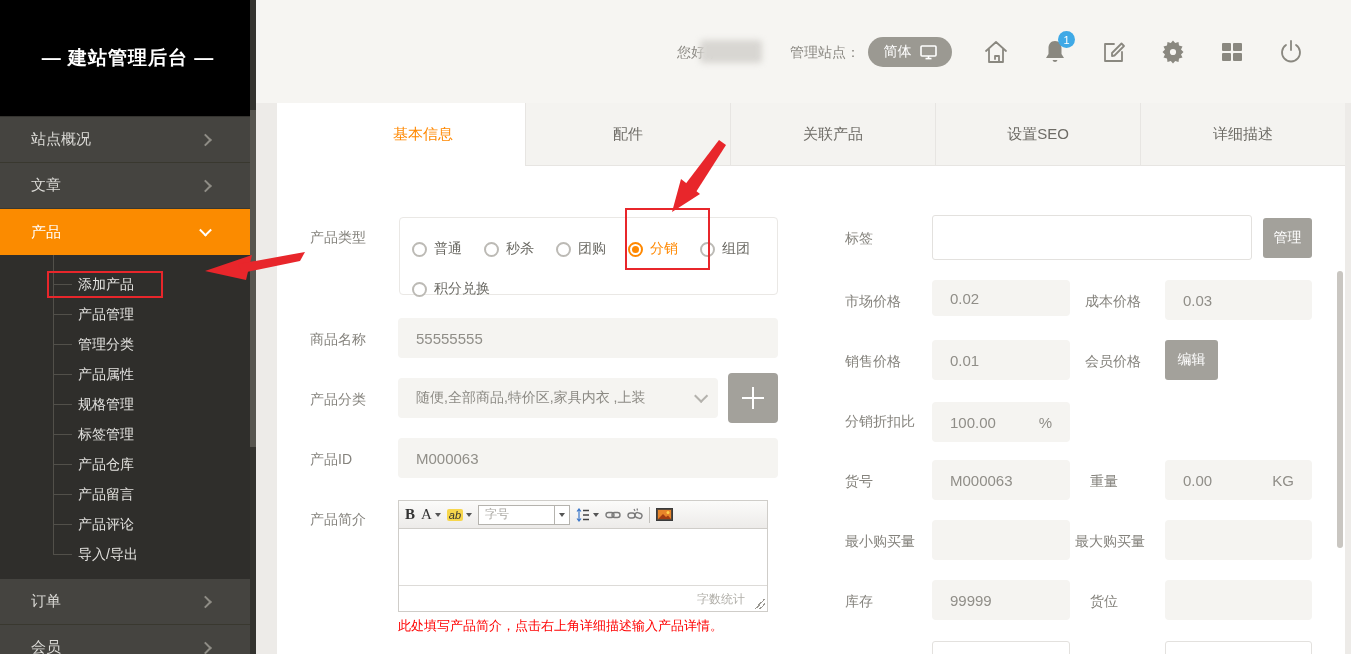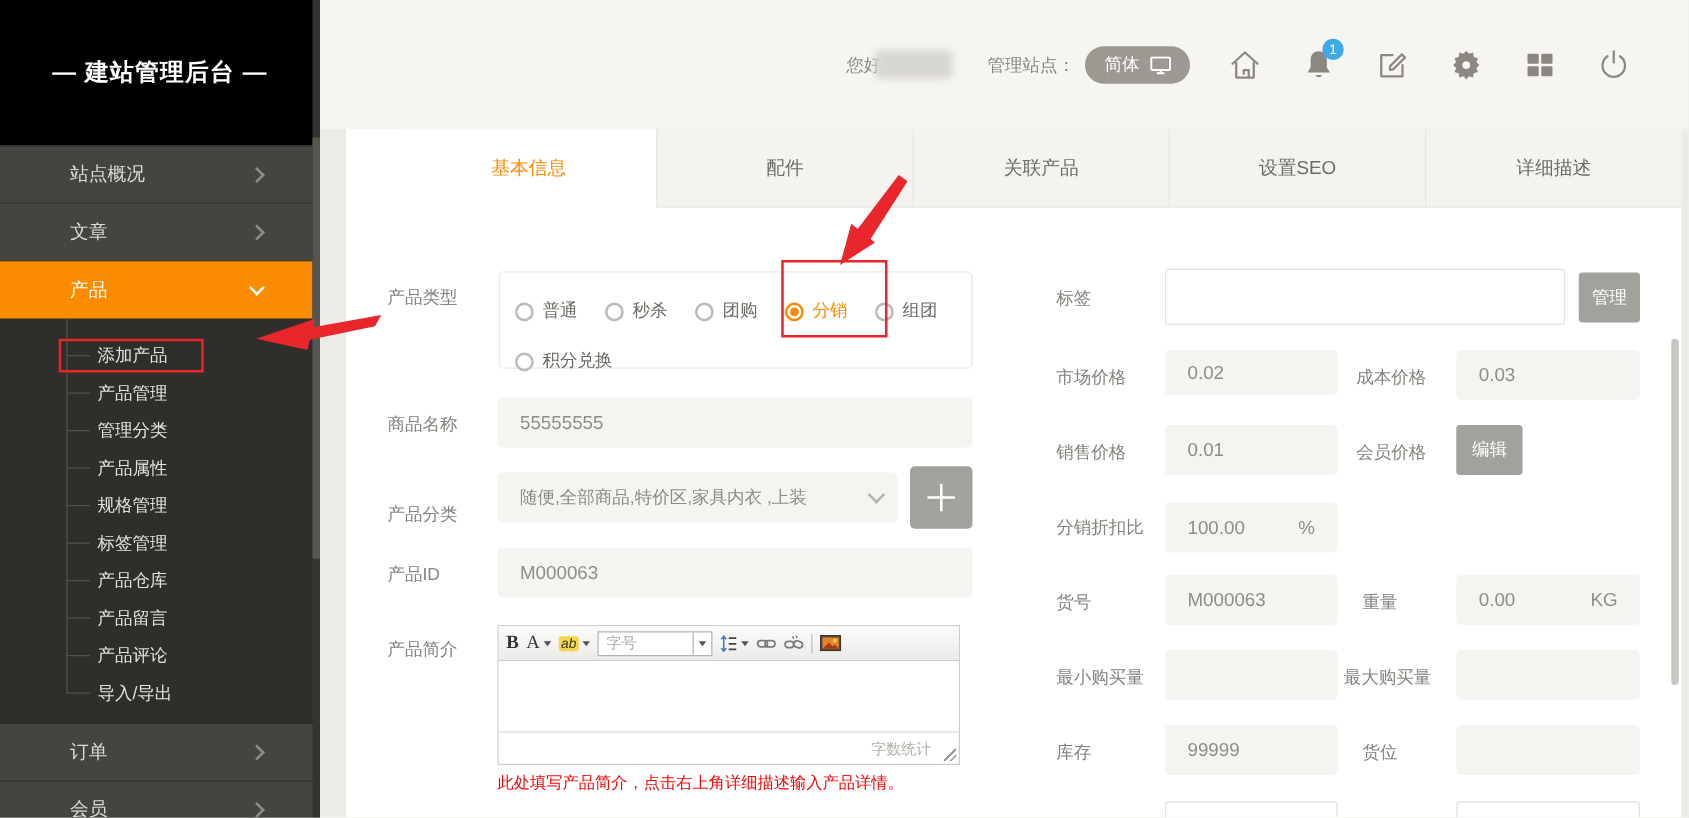--- a/index.html
+++ b/index.html
@@ -7,21 +7,21 @@
     font-family:"Liberation Sans","DejaVu Sans",sans-serif; background:#edebe8; }
   .page { position:relative; width:1351px; height:654px; }
 
   
   .sidebar { position:absolute; left:0; top:0; width:256px; height:654px;
     background:#000000; z-index:5; }
   .logo { height:116px; display:flex; align-items:center; justify-content:center;
     color:#fff; font-size:19px; font-weight:bold; letter-spacing:1px; }
   .nav { border-top:1px solid #34332f; }
   .nav-item { position:relative; height:46px; display:flex; align-items:center;
-    background:#454440; color:#dcdbd7; font-size:15px; padding-left:56px;
+    background:#454440; color:#dcdbd7; font-size:15px; padding-left:31px;
     border-bottom:1px solid #39382f; cursor:pointer; }
   .nav-item.active { background:#fb8b00; color:#fff; border-bottom:none; }
   .chev { position:absolute; right:46px; top:50%; width:9px; height:9px;
     border-right:2px solid #8f8d86; border-bottom:2px solid #8f8d86; }
   .chev.right { transform:translateY(-50%) rotate(-45deg); }
   .chev.down  { transform:translateY(-70%) rotate(45deg); border-color:#fff; }
   .submenu { position:relative; background:#2f2e2b; padding:14px 0 10px 0; }
   .submenu::before { content:""; position:absolute; left:53px; top:0;
     width:1px; height:calc(100% - 25px); background:#52504a; }
   .sub-item { position:relative; height:30px; line-height:30px; padding-left:78px;
@@ -278,21 +278,21 @@
         <div class="radio-item">
           <span class="rcirc"></span>
           <span>积分兑换</span>
         </div>
       </div>
     </div>
 
     <div class="flabel" style="left:33px; top:228px;">商品名称</div>
     <input class="finput" style="left: 121px; top: 215px; width: 380px; height: 40px;" value="55555555">
 
-    <div class="flabel" style="left:33px; top:300px;">产品分类</div>
+    <div class="flabel" style="left:33px; top:288px;">产品分类</div>
     <div class="cat-select">
       <span class="sel-text">随便,全部商品,特价区,家具内衣 ,上装</span>
       <span class="sel-chev"></span>
     </div>
     <button class="plus-btn"></button>
 
     <div class="flabel" style="left:33px; top:348px;">产品ID</div>
     <input class="finput" style="left: 121px; top: 335px; width: 380px; height: 40px;" value="M000063">
 
     <div class="flabel" style="left:33px; top:408px;">产品简介</div>

